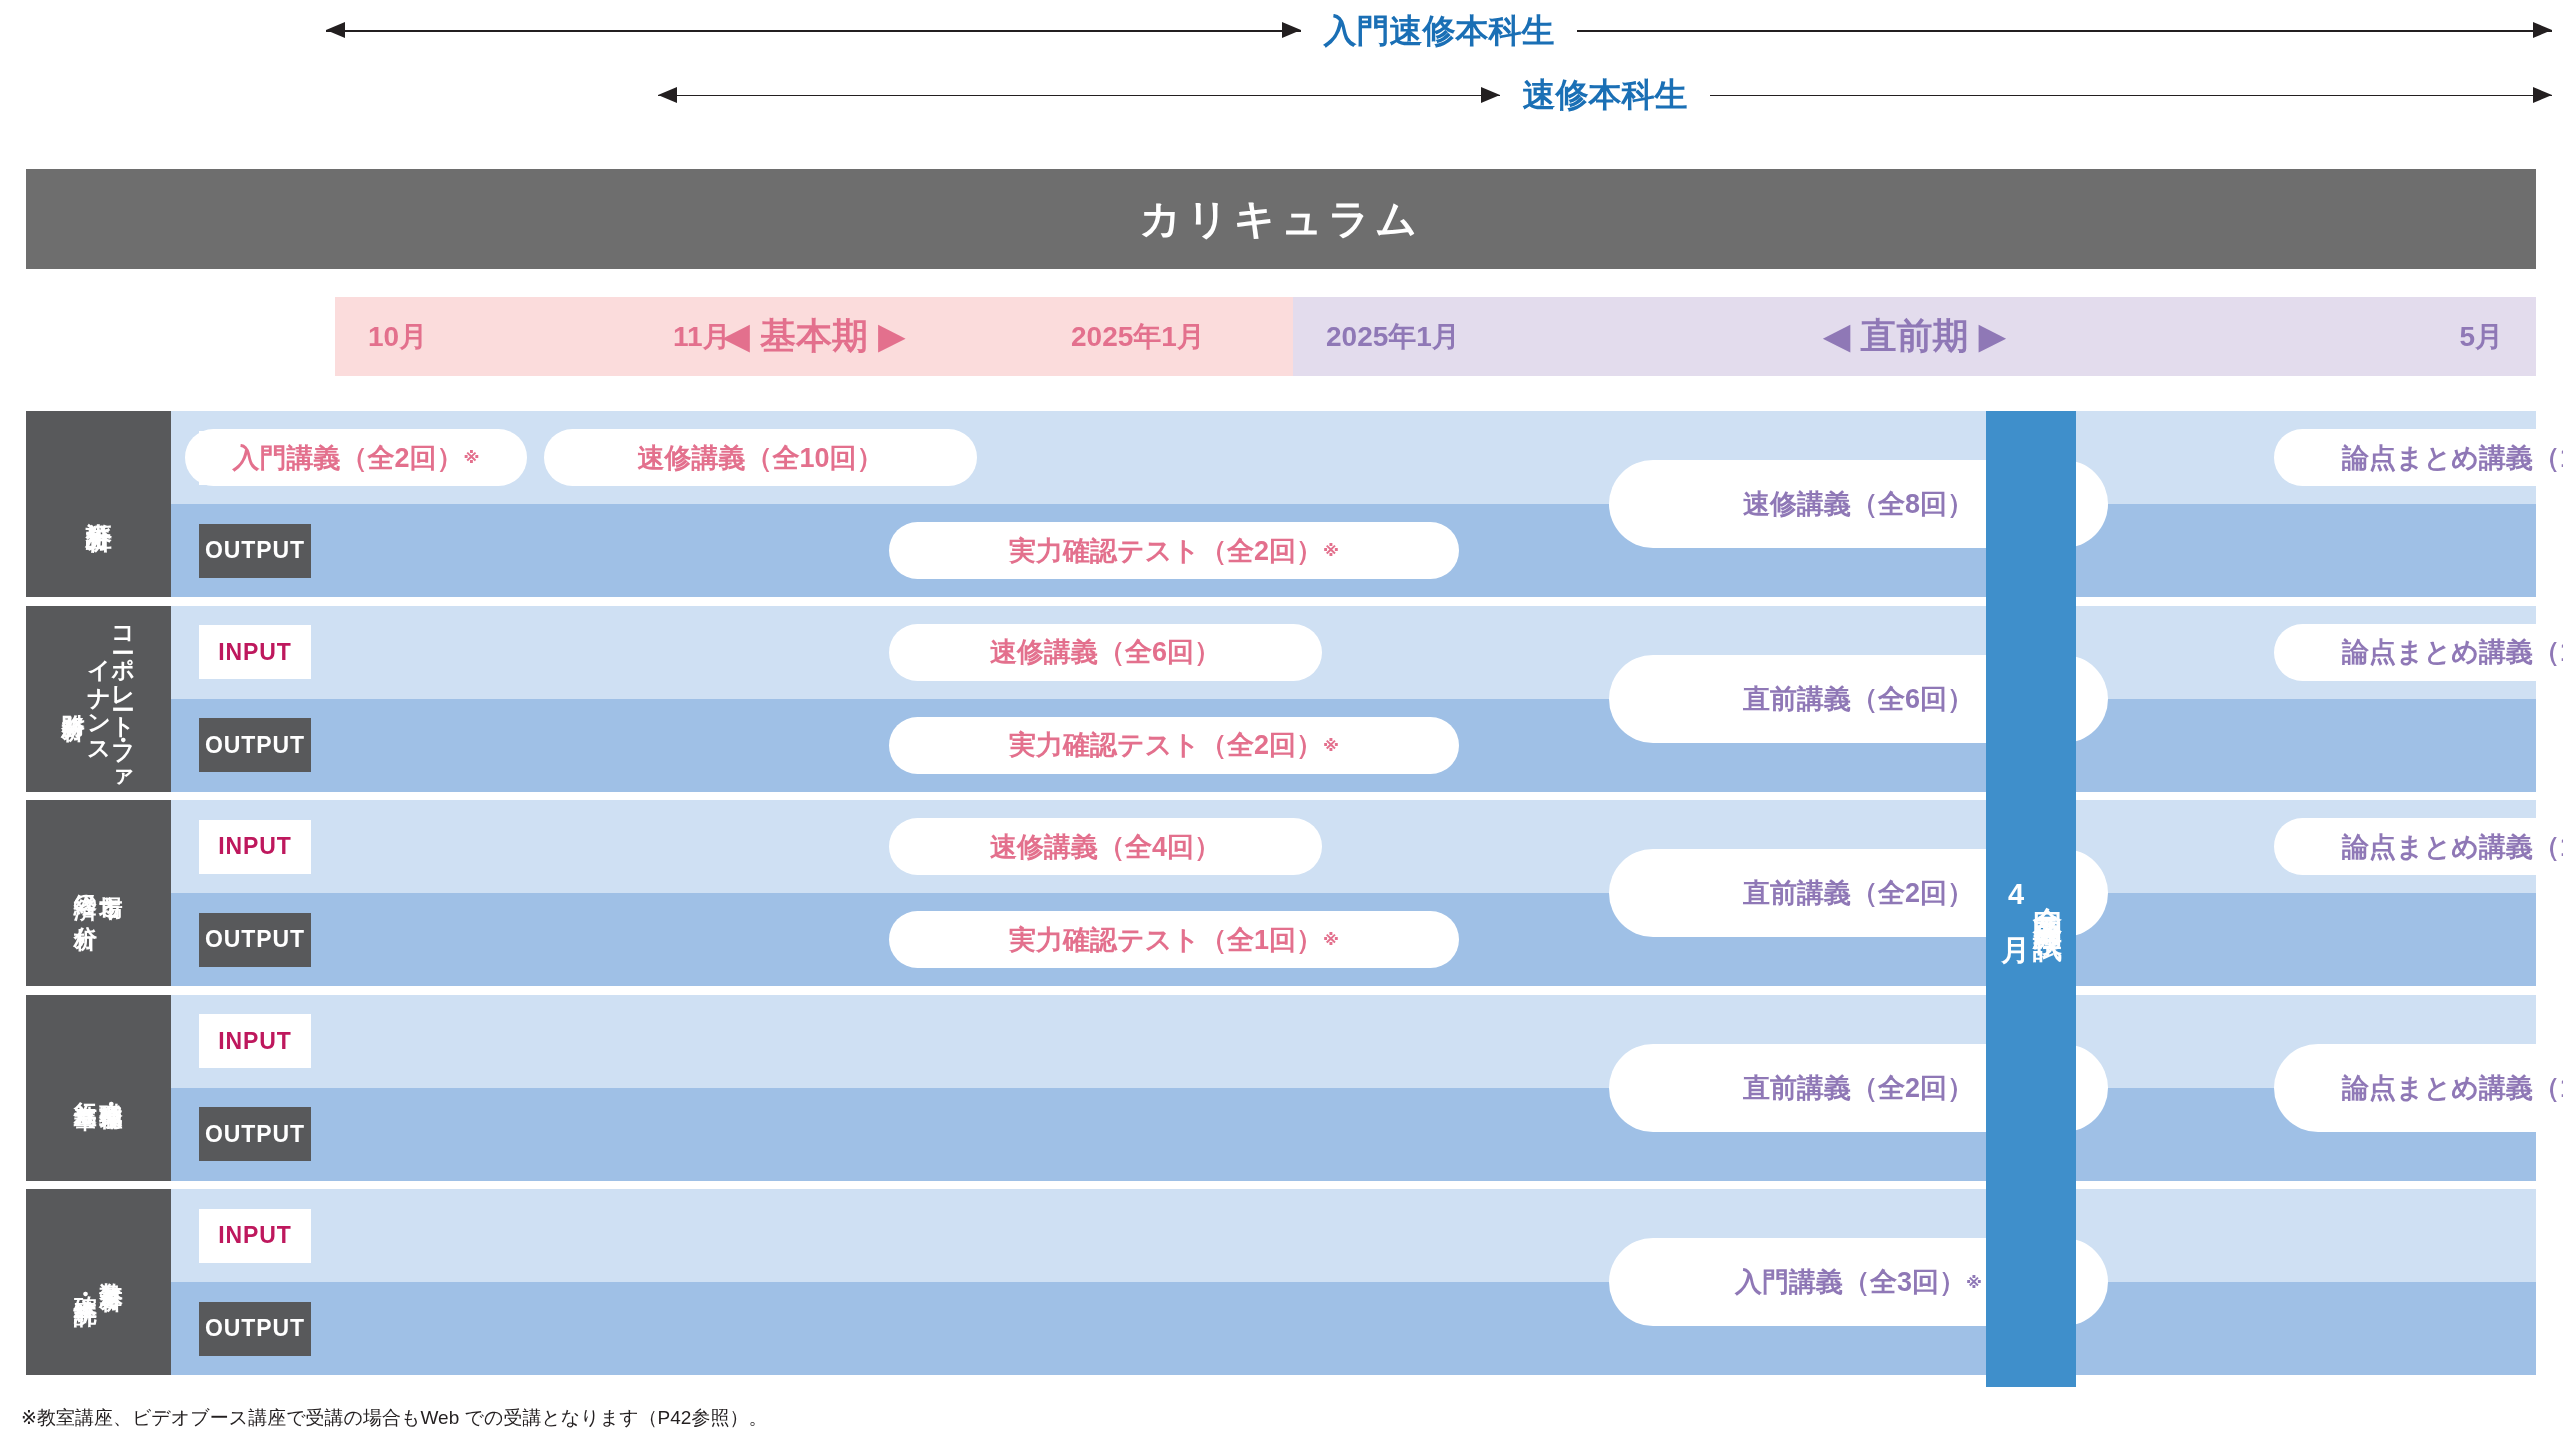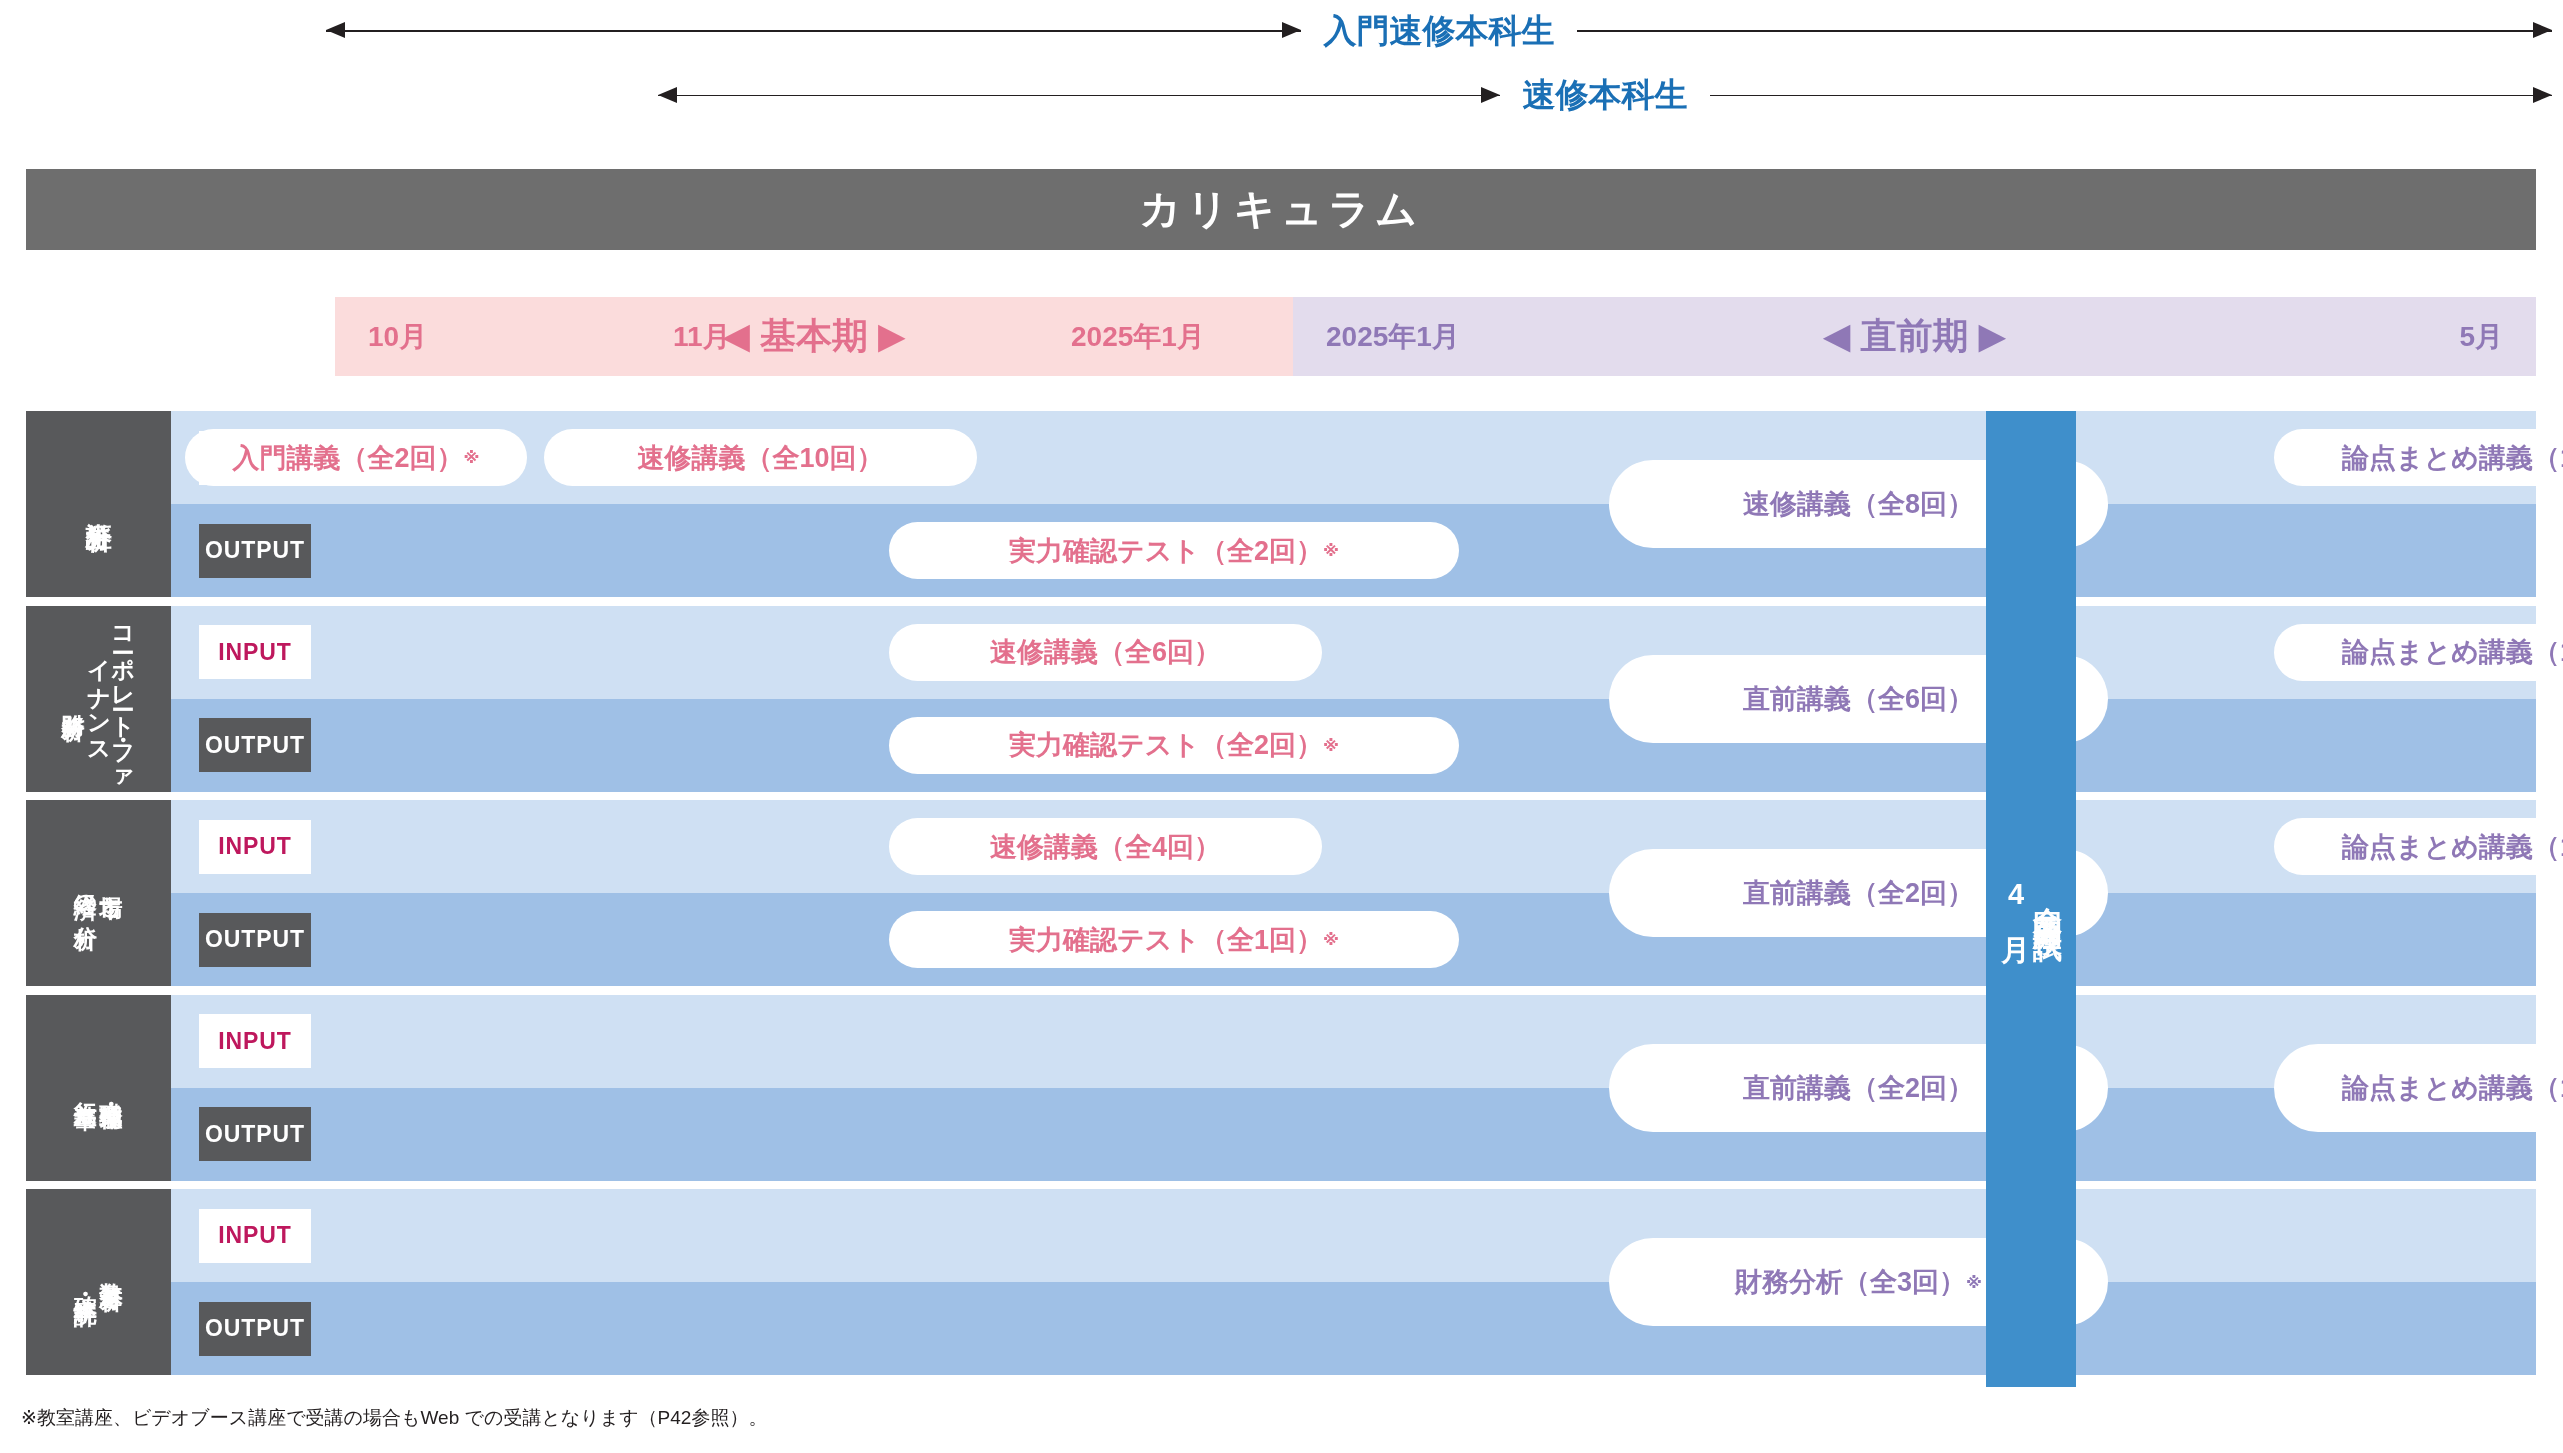--- a/index.html
+++ b/index.html
@@ -64,21 +64,21 @@
 
   #arrow1 { left: 326px; top: 8.6px; width: 2226px; }
   #arrow2 { left: 658px; top: 73px; width: 1894px; }
 
   
   #title-bar {
     position: absolute;
     left: 26px;
     top: 169px;
     width: 2510px;
-    height: 81px;
+    height: 100px;
     background: #6e6e6e;
     color: #ffffff;
     font-size: 41px;
     font-weight: bold;
     letter-spacing: 5.2px;
     display: flex;
     align-items: center;
     justify-content: center;
   }
 
@@ -393,21 +393,21 @@
           <span class="vtext small">数量分析と</span>
         </div>
         <div class="lanes">
           <div class="lane input">
             <div class="tagbox input">INPUT</div>
           </div>
           <div class="lane output">
             <div class="tagbox output">OUTPUT</div>
           </div>
           <div class="pill tall purple" style="position: absolute; left: 1438px; width: 499px; top: 49px;">
-            <span>財務分析（全3回）</span>
+            <span>入門講義（全3回）</span>
             <sup>※</sup>
           </div>
         </div>
       </div>
     </div>
 
   <div id="april-col">
     <span class="vtext">4月</span>
     <span class="vtext">全国公開模試</span>
   </div>

